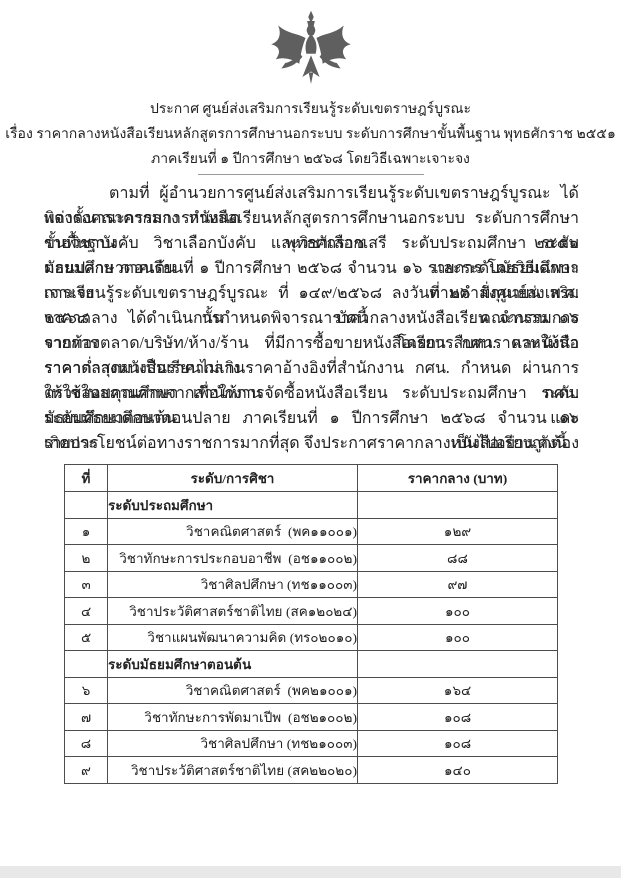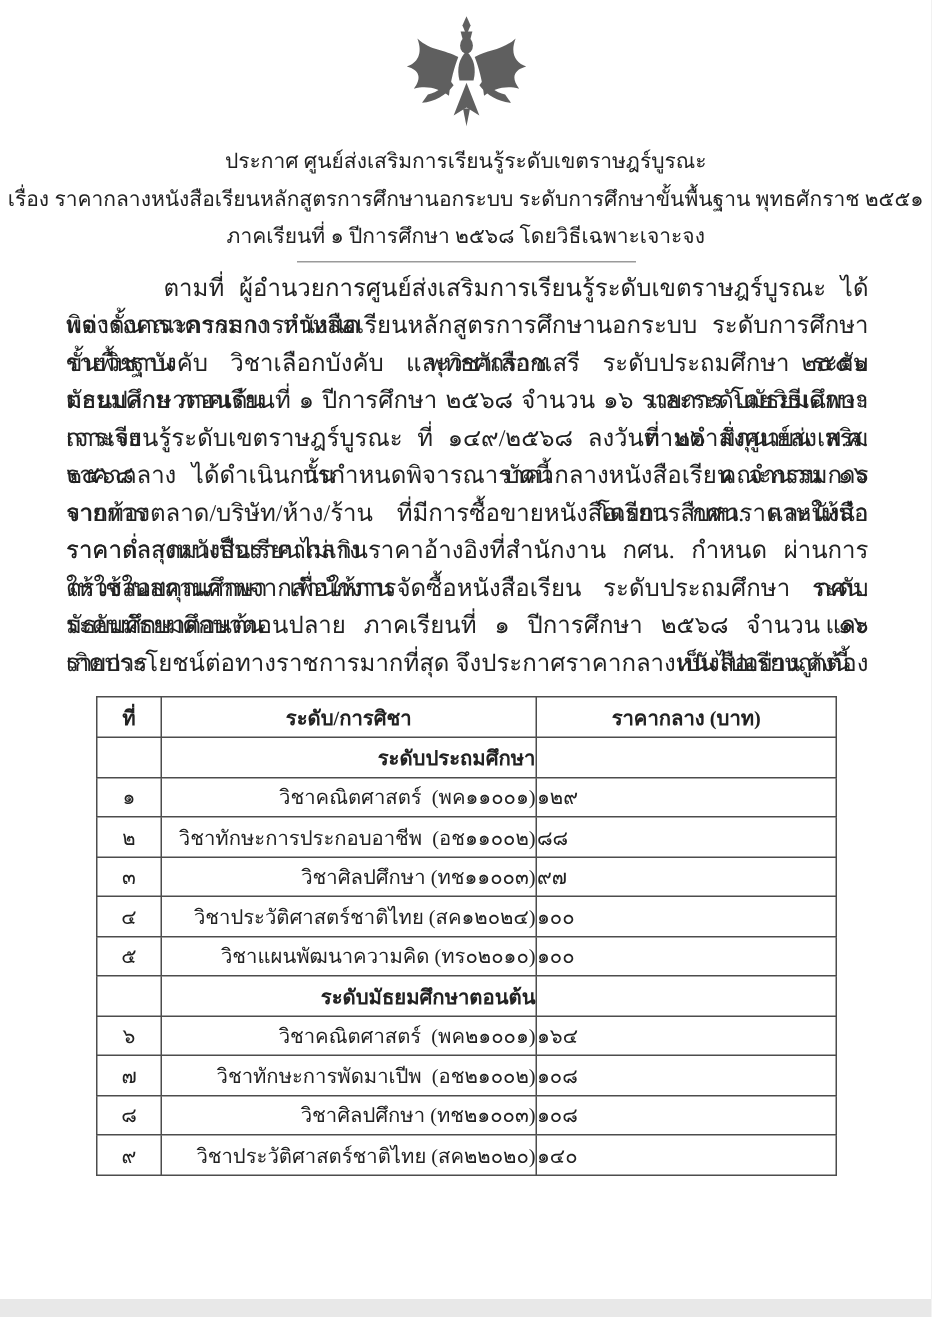--- a/index.html
+++ b/index.html
@@ -51,23 +51,23 @@
   .price-table col.c-subject { width:250px; }
   .price-table col.c-price   { width:200px; }
   .price-table th, .price-table td {
     border:1px solid #4d4d4d;
     padding:0;
     height:25.5px;
     vertical-align:middle;
   }
   .price-table thead th { font-weight:bold; text-align:center; height:26px; }
   td.cell-no    { text-align:center; }
-  td.cell-price { }
+  td.cell-price { text-align:center; }
   td.cell-subject { text-align:right; padding-left:9px; white-space:pre-wrap; }
-  td.section-title { text-align:right; font-weight:bold; }
+  td.section-title { text-align:left; font-weight:bold; }
 </style>
 </head>
 <body>
 
 <div class="page">
 
   <div class="emblem-wrap">
     <svg viewBox="0 0 120 100" width="94" height="78" aria-hidden="true">
       <g fill="#4a4a4a" opacity="0.88">
 

